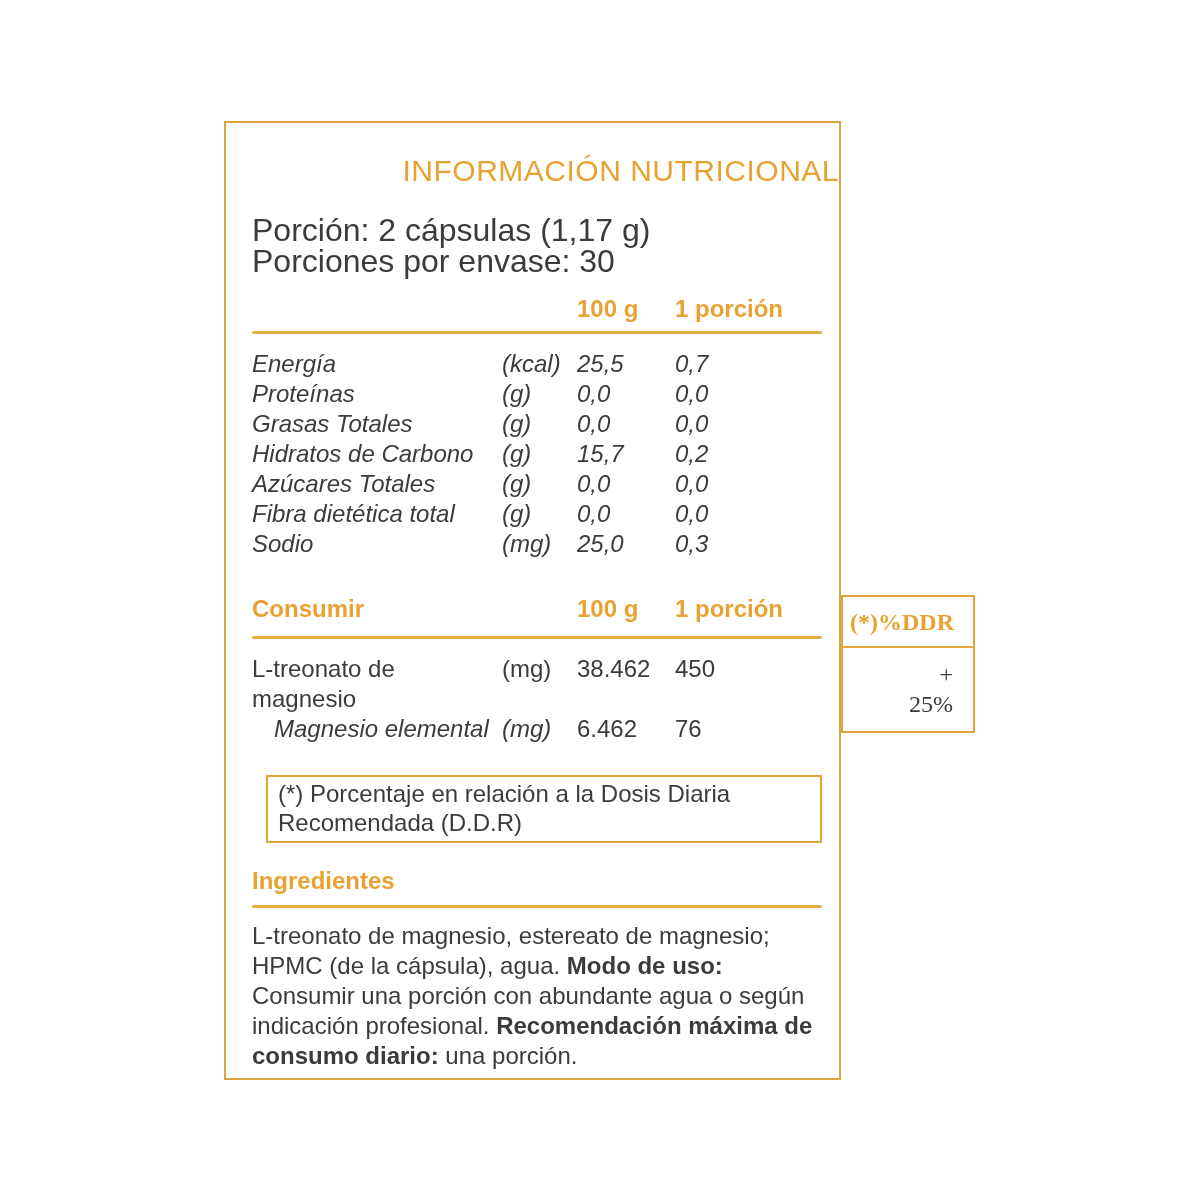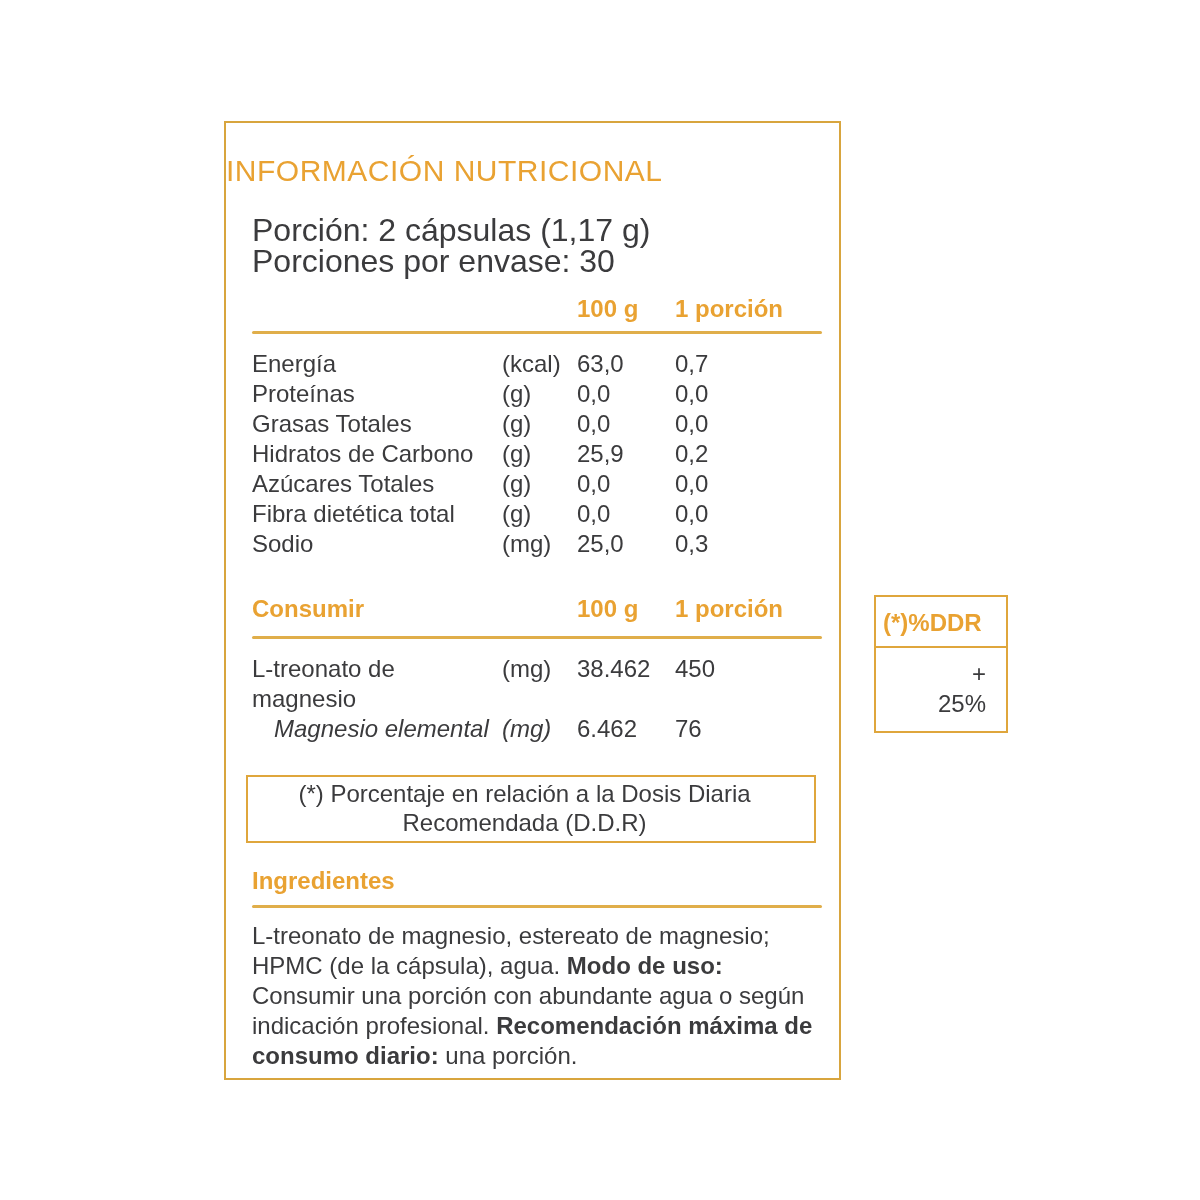--- a/index.html
+++ b/index.html
@@ -16,21 +16,21 @@
   }
   .label-box {
     position:absolute;
     left:224px; top:121px;
     width:617px; height:959px;
     border:2px solid #d8a53e;
     background:#ffffff;
   }
   .title {
     margin-top:31px;
-    text-align:left;
+    text-align:right;
     font-size:30px;
     letter-spacing:0.5px;
     color:#e9a232;
     font-weight:400;
   }
   .serving {
     margin:27px 17px 0 26px;
     font-size:32px;
     line-height:31px;
   }
@@ -46,57 +46,57 @@
   .grid .c-unit, .grid .c-v1, .grid .c-v2 { text-align:left; }
   .cols-header { margin-top:17px; font-weight:700; color:#e9a232; }
   .rule {
     height:3px;
     background:#e0ae4a;
     border-radius:2px;
     margin-left:26px;
     margin-right:17px;
   }
   .rule-1 { margin-top:7px; }
-  .rows { margin-top:15px; }
+  .rows { margin-top:15px;font-style:italic; }
   .minerals-header { margin-top:35px; font-weight:700; color:#e9a232; }
   .minerals-header .c-label { color:#e9a232; }
   .rule-2 { margin-top:12px; }
   .minerals-rows { margin-top:15px; }
   .minerals-rows .italic-row span { font-style:italic; }
   .minerals-rows .italic-row .c-label { padding-left:22px; }
   .minerals-rows .italic-row .c-v1,
   .minerals-rows .italic-row .c-v2 { font-style:normal; }
   .footnote-box {
-    margin:31px 17px 0 20px;
+    margin:31px 17px 0 40px;
     border:2px solid #dfa63c;
     padding:2px 23px 4px 10px;
     font-size:24px;
     line-height:29px;
     max-width:570px;
-    text-align:center;
   }
   .ingredients-heading {
     margin:24px 17px 0 26px;
     font-size:24px;
     font-weight:700;
     color:#e9a232;
   }
   .rule-3 { margin-top:10px; }
   .ingredients-paragraph {
     margin:13px 14px 0 26px;
     font-size:24px;
     line-height:30px;
   }
   .ingredients-paragraph b { font-weight:700; }
   .ddr-box {
     position:absolute;
-    left:874px; top:595px;
+    left:841px; top:595px;
     width:134px; height:138px;
     border:2px solid #dfa63c;
     background:#ffffff;
+    font-family:Liberation Serif, serif;
   }
   .ddr-header {
     height:51px;
     line-height:51px;
     padding-left:7px;
     font-size:24px;
     font-weight:700;
     color:#e9a232;
     border-bottom:2px solid #dfa63c;
   }
@@ -128,39 +128,39 @@
       <span class="c-v1">100 g</span>
       <span class="c-v2">1 porción</span>
     </div>
 
     <div class="rule rule-1"></div>
 
     <div class="rows" id="main-rows">
         <div class="grid t-row">
           <span class="c-label">Energía</span>
           <span class="c-unit">(kcal)</span>
-          <span class="c-v1">63,0</span>
+          <span class="c-v1">25,5</span>
           <span class="c-v2">0,7</span>
         </div>
         <div class="grid t-row">
           <span class="c-label">Proteínas</span>
           <span class="c-unit">(g)</span>
           <span class="c-v1">0,0</span>
           <span class="c-v2">0,0</span>
         </div>
         <div class="grid t-row">
           <span class="c-label">Grasas Totales</span>
           <span class="c-unit">(g)</span>
           <span class="c-v1">0,0</span>
           <span class="c-v2">0,0</span>
         </div>
         <div class="grid t-row">
           <span class="c-label">Hidratos de Carbono</span>
           <span class="c-unit">(g)</span>
-          <span class="c-v1">25,9</span>
+          <span class="c-v1">15,7</span>
           <span class="c-v2">0,2</span>
         </div>
         <div class="grid t-row">
           <span class="c-label">Azúcares Totales</span>
           <span class="c-unit">(g)</span>
           <span class="c-v1">0,0</span>
           <span class="c-v2">0,0</span>
         </div>
         <div class="grid t-row">
           <span class="c-label">Fibra dietética total</span>

